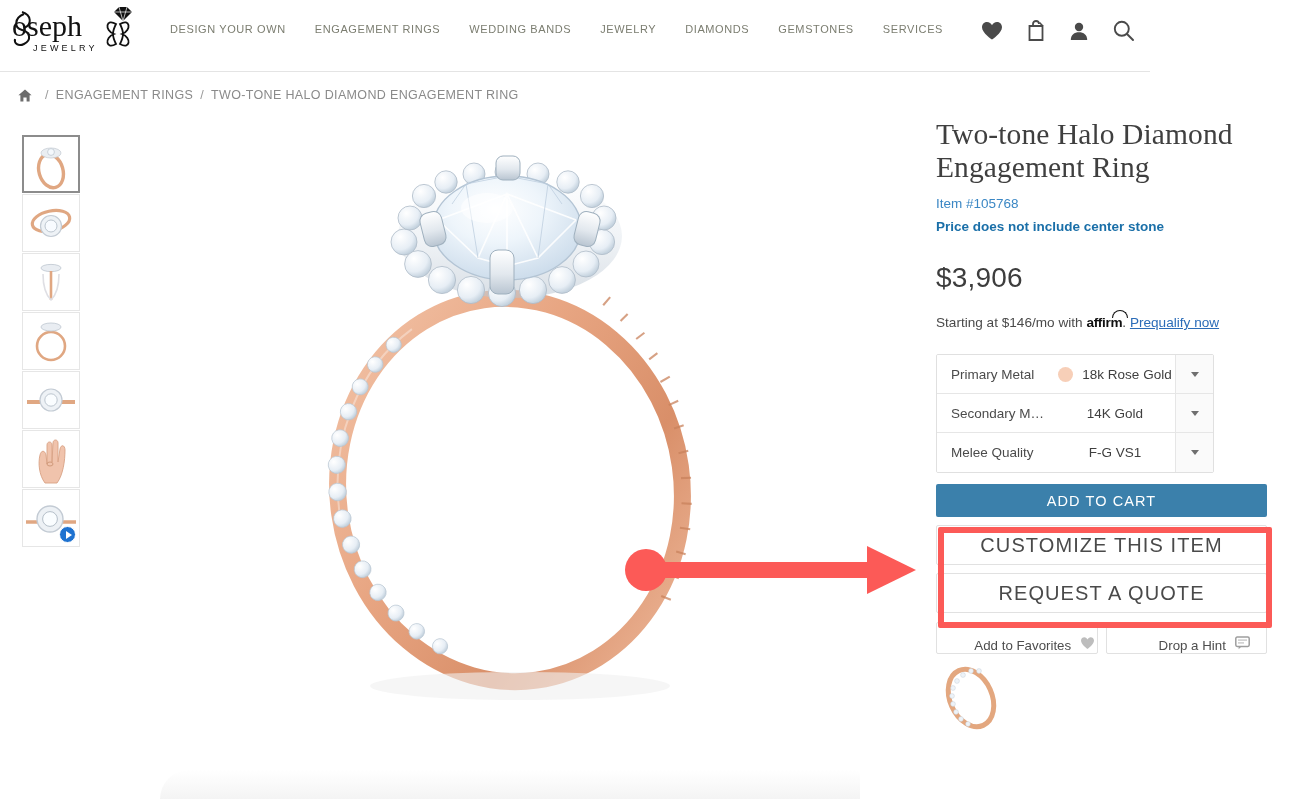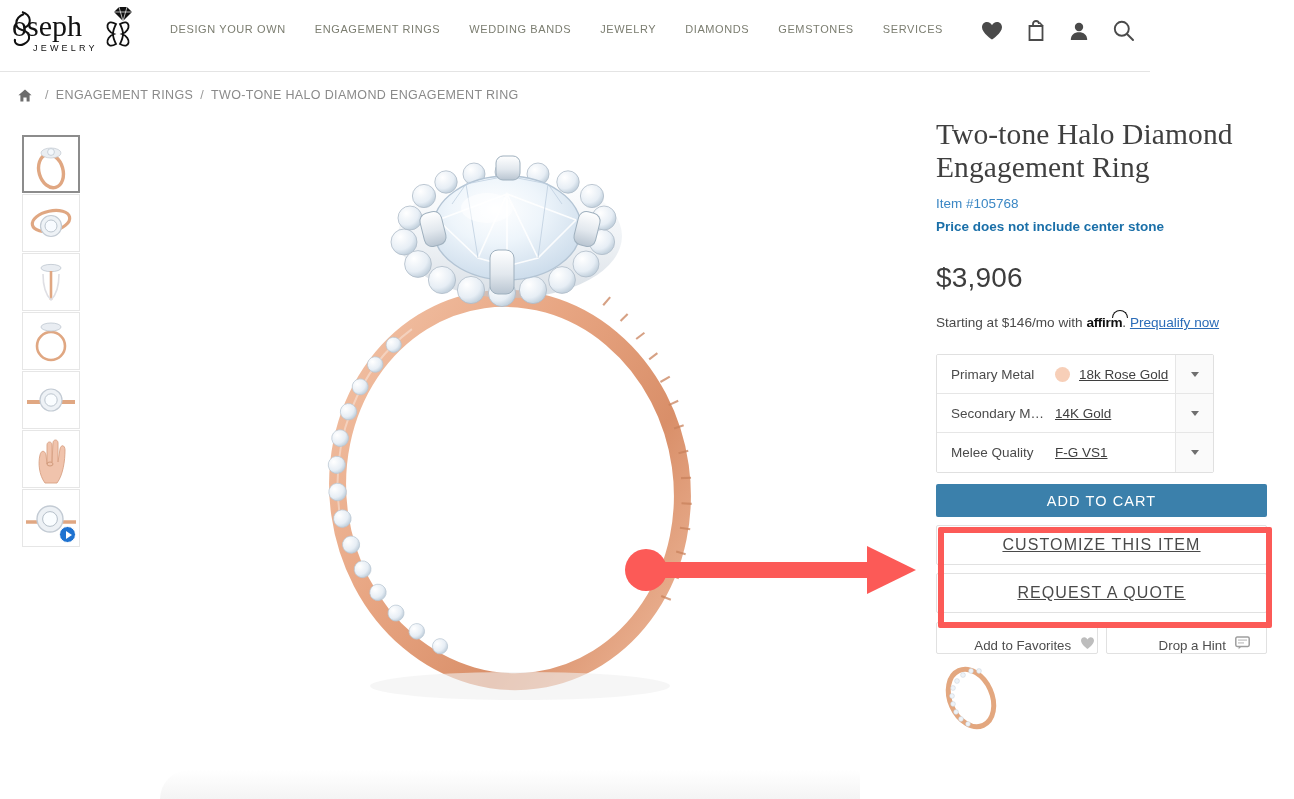--- a/index.html
+++ b/index.html
@@ -93,40 +93,39 @@
   .prequal { color:#2b6cb8; text-decoration:underline; cursor:pointer; }
 
   
   .options { margin-top:22px; width:278px; border:1px solid #e0e0e0; border-radius:2px; overflow:hidden; background:#fff; }
   .opt-row {
     display:flex; align-items:center; height:39px; border-bottom:1px solid #e6e6e6;
     cursor:pointer; background:#fff;
   }
   .opt-row:last-child { border-bottom:none; }
   .opt-label { width:118px; padding-left:14px; font-size:13.5px; color:#4b4b4b; white-space:nowrap; overflow:hidden; }
-  .opt-val { flex:1; display:flex; align-items:center; gap:9px; font-size:13.5px; color:#3f3f3f;text-decoration:underline; }
+  .opt-val { flex:1; display:flex; align-items:center; justify-content:center; gap:9px; font-size:13.5px; color:#3f3f3f; }
   .swatch { width:15px; height:15px; border-radius:50%; background:#f7cfb8; display:inline-block; flex:none; }
   .opt-caret {
     width:38px; height:100%; border-left:1px solid #e6e6e6;
     display:flex; align-items:center; justify-content:center; background:#fafafa;
   }
   .caret { width:0;height:0;border-left:4.5px solid transparent;border-right:4.5px solid transparent;border-top:5px solid #6f6f6f; }
 
   
   .cta-wrap { margin-top:11px; width:331px; }
   .btn-cart {
     width:331px; height:33px; background:#3b80ab; color:#fff; border:none;
     font-size:14.5px; letter-spacing:1.1px; cursor:pointer; border-radius:2px;
     font-family:"Liberation Sans", sans-serif;
   }
   .btn-outline {
     width:331px; height:40px; background:#fff; color:#4a4a4a; border:1px solid #e1e1e1;
-    font-size:16px; letter-spacing:1.1px; cursor:pointer; margin-top:8px; border-radius:2px;
+    font-size:20px; letter-spacing:1.1px; cursor:pointer; margin-top:8px; border-radius:2px;
     font-family:"Liberation Sans", sans-serif;
-    text-decoration:underline;
   }
   .mini-row { display:flex; gap:8px; margin-top:9px; width:331px; }
   .mini-btn {
     flex:1; height:32px; background:#fff; border:1px solid #e1e1e1; border-radius:2px;
     display:flex; align-items:flex-end; justify-content:center; gap:9px;
     font-size:13.3px; color:#4d4d4d; cursor:pointer;
     font-family:"Liberation Sans", sans-serif;
     padding-left:36px;
   }
   .matching-label { margin-top:22px; font-size:13.5px; color:#4b4b4b; }

